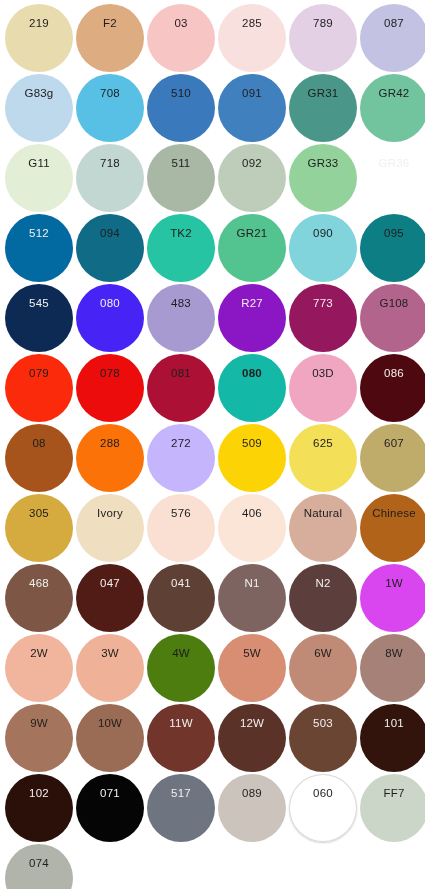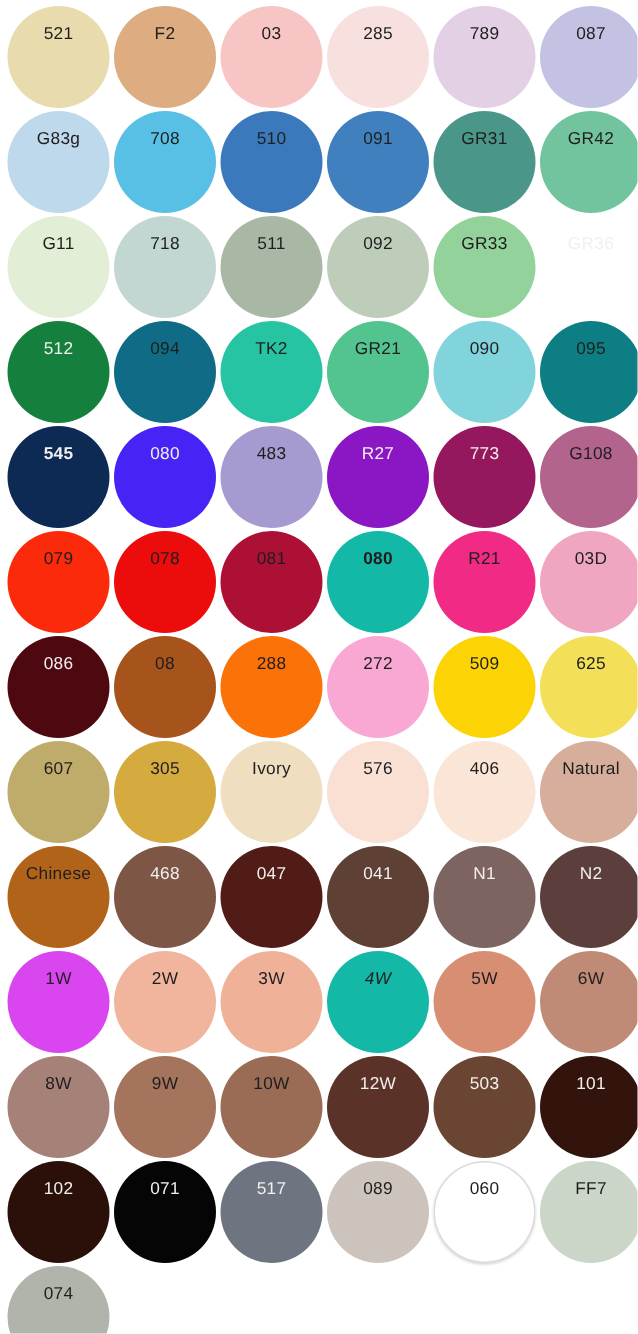--- a/index.html
+++ b/index.html
@@ -47,21 +47,21 @@
     font-family: "Liberation Sans", sans-serif;
   }
   .swatch-label.dark-text  { color: #1e1e1e; }
   .swatch-label.light-text { color: #f2f0ee; }
 </style>
 </head>
 <body>
 
 <main id="swatch-grid">
     <div class="swatch" style="background: rgb(232, 220, 174);">
-      <span class="swatch-label dark-text">521</span>
+      <span class="swatch-label dark-text">219</span>
     </div>
     <div class="swatch" style="background: rgb(221, 172, 128);">
       <span class="swatch-label dark-text">F2</span>
     </div>
     <div class="swatch" style="background: rgb(247, 197, 196);">
       <span class="swatch-label dark-text">03</span>
     </div>
     <div class="swatch" style="background: rgb(248, 224, 223);">
       <span class="swatch-label dark-text">285</span>
     </div>
@@ -100,39 +100,39 @@
     </div>
     <div class="swatch" style="background: rgb(190, 205, 186);">
       <span class="swatch-label dark-text">092</span>
     </div>
     <div class="swatch" style="background: rgb(147, 210, 154);">
       <span class="swatch-label dark-text">GR33</span>
     </div>
     <div class="swatch">
       <span class="swatch-label light-text">GR36</span>
     </div>
-    <div class="swatch" style="background: #15803d;">
+    <div class="swatch" style="background: #0369a1;">
       <span class="swatch-label light-text">512</span>
     </div>
     <div class="swatch" style="background: rgb(16, 108, 134);">
       <span class="swatch-label dark-text">094</span>
     </div>
     <div class="swatch" style="background: rgb(39, 196, 164);">
       <span class="swatch-label dark-text">TK2</span>
     </div>
     <div class="swatch" style="background: rgb(83, 195, 144);">
       <span class="swatch-label dark-text">GR21</span>
     </div>
     <div class="swatch" style="background: rgb(129, 211, 220);">
       <span class="swatch-label dark-text">090</span>
     </div>
     <div class="swatch" style="background: rgb(13, 127, 132);">
       <span class="swatch-label dark-text">095</span>
     </div>
-    <div class="swatch" style="background: rgb(12, 42, 84); font-weight: bold;">
+    <div class="swatch" style="background: rgb(12, 42, 84);">
       <span class="swatch-label light-text">545</span>
     </div>
     <div class="swatch" style="background: rgb(71, 35, 245);">
       <span class="swatch-label light-text">080</span>
     </div>
     <div class="swatch" style="background: rgb(167, 154, 208);">
       <span class="swatch-label dark-text">483</span>
     </div>
     <div class="swatch" style="background: rgb(139, 22, 196);">
       <span class="swatch-label light-text">R27</span>
@@ -148,36 +148,33 @@
     </div>
     <div class="swatch" style="background: rgb(236, 12, 12);">
       <span class="swatch-label dark-text">078</span>
     </div>
     <div class="swatch" style="background: rgb(172, 17, 53);">
       <span class="swatch-label dark-text">081</span>
     </div>
     <div class="swatch" style="background: #14b8a6; font-weight: bold;">
       <span class="swatch-label dark-text">080</span>
     </div>
-    <div class="swatch" style="background: rgb(241, 42, 133);">
-      <span class="swatch-label dark-text">R21</span>
-    </div>
     <div class="swatch" style="background: rgb(240, 166, 192);">
       <span class="swatch-label dark-text">03D</span>
     </div>
     <div class="swatch" style="background: rgb(78, 8, 16);">
       <span class="swatch-label light-text">086</span>
     </div>
     <div class="swatch" style="background: rgb(166, 84, 27);">
       <span class="swatch-label dark-text">08</span>
     </div>
     <div class="swatch" style="background: rgb(250, 114, 8);">
       <span class="swatch-label dark-text">288</span>
     </div>
-    <div class="swatch" style="background: #f9a8d4;">
+    <div class="swatch" style="background: #c4b5fd;">
       <span class="swatch-label dark-text">272</span>
     </div>
     <div class="swatch" style="background: rgb(252, 212, 6);">
       <span class="swatch-label dark-text">509</span>
     </div>
     <div class="swatch" style="background: rgb(243, 223, 88);">
       <span class="swatch-label dark-text">625</span>
     </div>
     <div class="swatch" style="background: rgb(191, 172, 106);">
       <span class="swatch-label dark-text">607</span>
@@ -217,37 +214,40 @@
     </div>
     <div class="swatch" style="background: #d946ef;">
       <span class="swatch-label dark-text">1W</span>
     </div>
     <div class="swatch" style="background: rgb(241, 180, 157);">
       <span class="swatch-label dark-text">2W</span>
     </div>
     <div class="swatch" style="background: rgb(239, 178, 153);">
       <span class="swatch-label dark-text">3W</span>
     </div>
-    <div class="swatch" style="background: #14b8a6; font-style: italic;">
+    <div class="swatch" style="background: #4d7c0f;">
       <span class="swatch-label dark-text">4W</span>
     </div>
     <div class="swatch" style="background: rgb(216, 142, 115);">
       <span class="swatch-label dark-text">5W</span>
     </div>
     <div class="swatch" style="background: rgb(192, 139, 118);">
       <span class="swatch-label dark-text">6W</span>
     </div>
     <div class="swatch" style="background: rgb(166, 129, 120);">
       <span class="swatch-label dark-text">8W</span>
     </div>
     <div class="swatch" style="background: rgb(165, 116, 92);">
       <span class="swatch-label dark-text">9W</span>
     </div>
     <div class="swatch" style="background: rgb(154, 107, 85);">
       <span class="swatch-label dark-text">10W</span>
+    </div>
+    <div class="swatch" style="background: rgb(113, 53, 44);">
+      <span class="swatch-label light-text">11W</span>
     </div>
     <div class="swatch" style="background: rgb(90, 50, 39);">
       <span class="swatch-label light-text">12W</span>
     </div>
     <div class="swatch" style="background: rgb(107, 69, 52);">
       <span class="swatch-label light-text">503</span>
     </div>
     <div class="swatch" style="background: rgb(51, 20, 13);">
       <span class="swatch-label light-text">101</span>
     </div>

